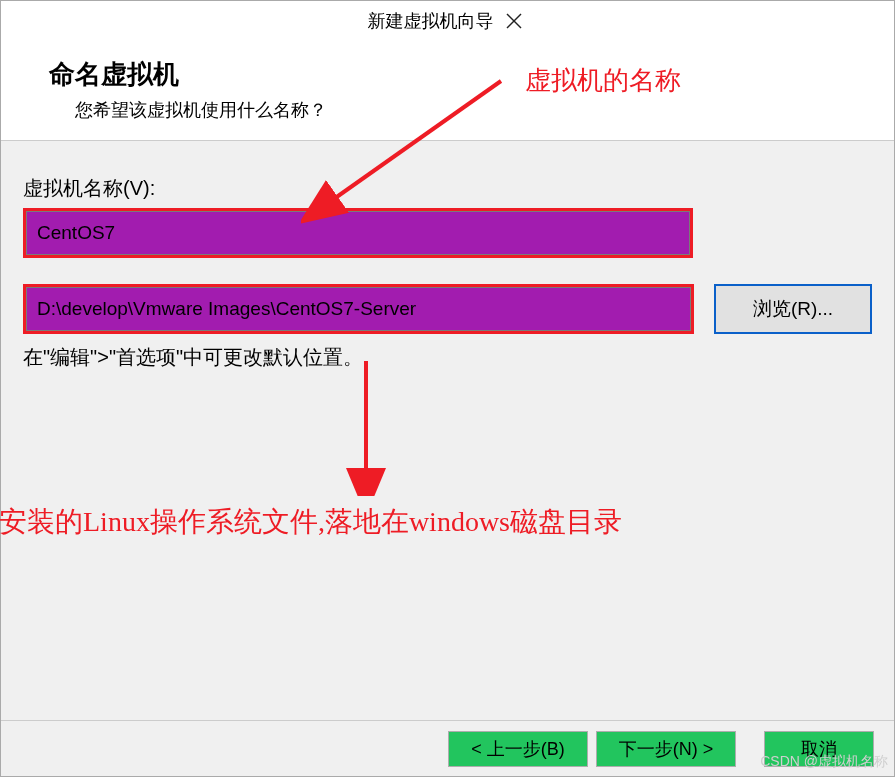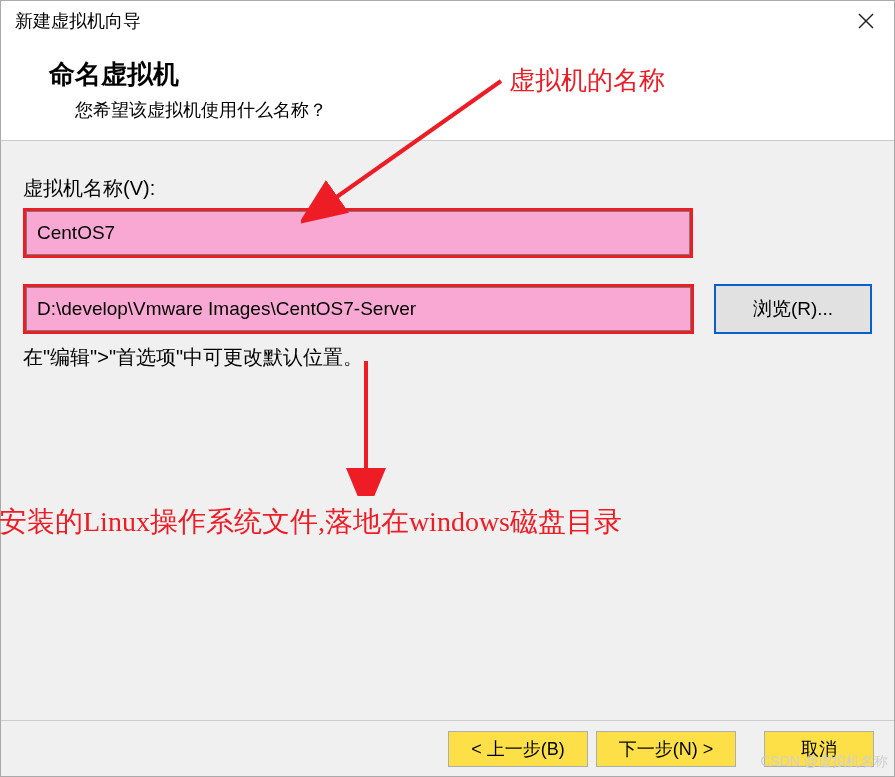--- a/index.html
+++ b/index.html
@@ -18,21 +18,21 @@
       width: 895px;
       height: 777px;
       background: #ffffff;
       border: 1px solid #aaa;
       position: relative;
     }
     .titlebar {
       height: 40px;
       display: flex;
       align-items: center;
-      justify-content: space-between;
+      justify-content: center;
       padding: 0 8px 0 14px;
       background: #ffffff;
     }
     .titlebar .title {
       font-size: 18px;
       color: #000;
     }
     .close-btn {
       width: 40px;
       height: 32px;
@@ -76,21 +76,21 @@
       margin-bottom: 26px;
       background: #fff;
     }
     .text-input {
       width: 100%;
       height: 44px;
       border: 1px solid #7a7a7a;
       padding: 0 10px;
       font-size: 19px;
       color: #000;
-      background: #f9a8d4;
+      background: #a21caf;
       outline: none;
     }
     .location-row {
       display: flex;
       align-items: stretch;
       gap: 20px;
       margin-bottom: 10px;
     }
     .location-input-wrap {
       border: 3px solid #ee1c25;
@@ -133,21 +133,21 @@
       background: #f0f0f0;
       display: flex;
       justify-content: flex-end;
       align-items: center;
       padding-right: 20px;
       gap: 8px;
     }
     .footer-btn {
       height: 36px;
       padding: 0 18px;
-      background: #fde047;
+      background: #22c55e;
       border: 1px solid #adadad;
       font-size: 18px;
       color: #000;
       cursor: pointer;
       min-width: 140px;
     }
     .footer-btn.cancel {
       margin-left: 20px;
       min-width: 110px;
     }
@@ -197,21 +197,21 @@
     <div class="note-text">在"编辑"&gt;"首选项"中可更改默认位置。</div>
 
     <svg class="arrow-svg" style="left:300px; top:-70px;" width="220" height="170">
       <defs>
         <marker id="ah1" markerWidth="12" markerHeight="12" refX="2" refY="5" orient="auto">
           <polygon points="0,0 12,5 0,10" fill="#ee1c25"></polygon>
         </marker>
       </defs>
       <line x1="200" y1="10" x2="30" y2="130" stroke="#ee1c25" stroke-width="4" marker-end="url(#ah1)"></line>
     </svg>
-    <div class="annotation" style="left:508px; top:-78px;text-align:center;">虚拟机的名称</div>
+    <div class="annotation" style="left:524px; top:-78px;text-align:center;">虚拟机的名称</div>
 
     <svg class="arrow-svg" style="left:345px; top:215px;" width="40" height="140">
       <defs>
         <marker id="ah2" markerWidth="12" markerHeight="12" refX="2" refY="5" orient="auto">
           <polygon points="0,0 12,5 0,10" fill="#ee1c25"></polygon>
         </marker>
       </defs>
       <line x1="20" y1="5" x2="20" y2="120" stroke="#ee1c25" stroke-width="4" marker-end="url(#ah2)"></line>
     </svg>
     <div class="annotation annotation-bottom" style="left:-2px; top:362px;">安装的Linux操作系统文件,落地在windows磁盘目录</div>

